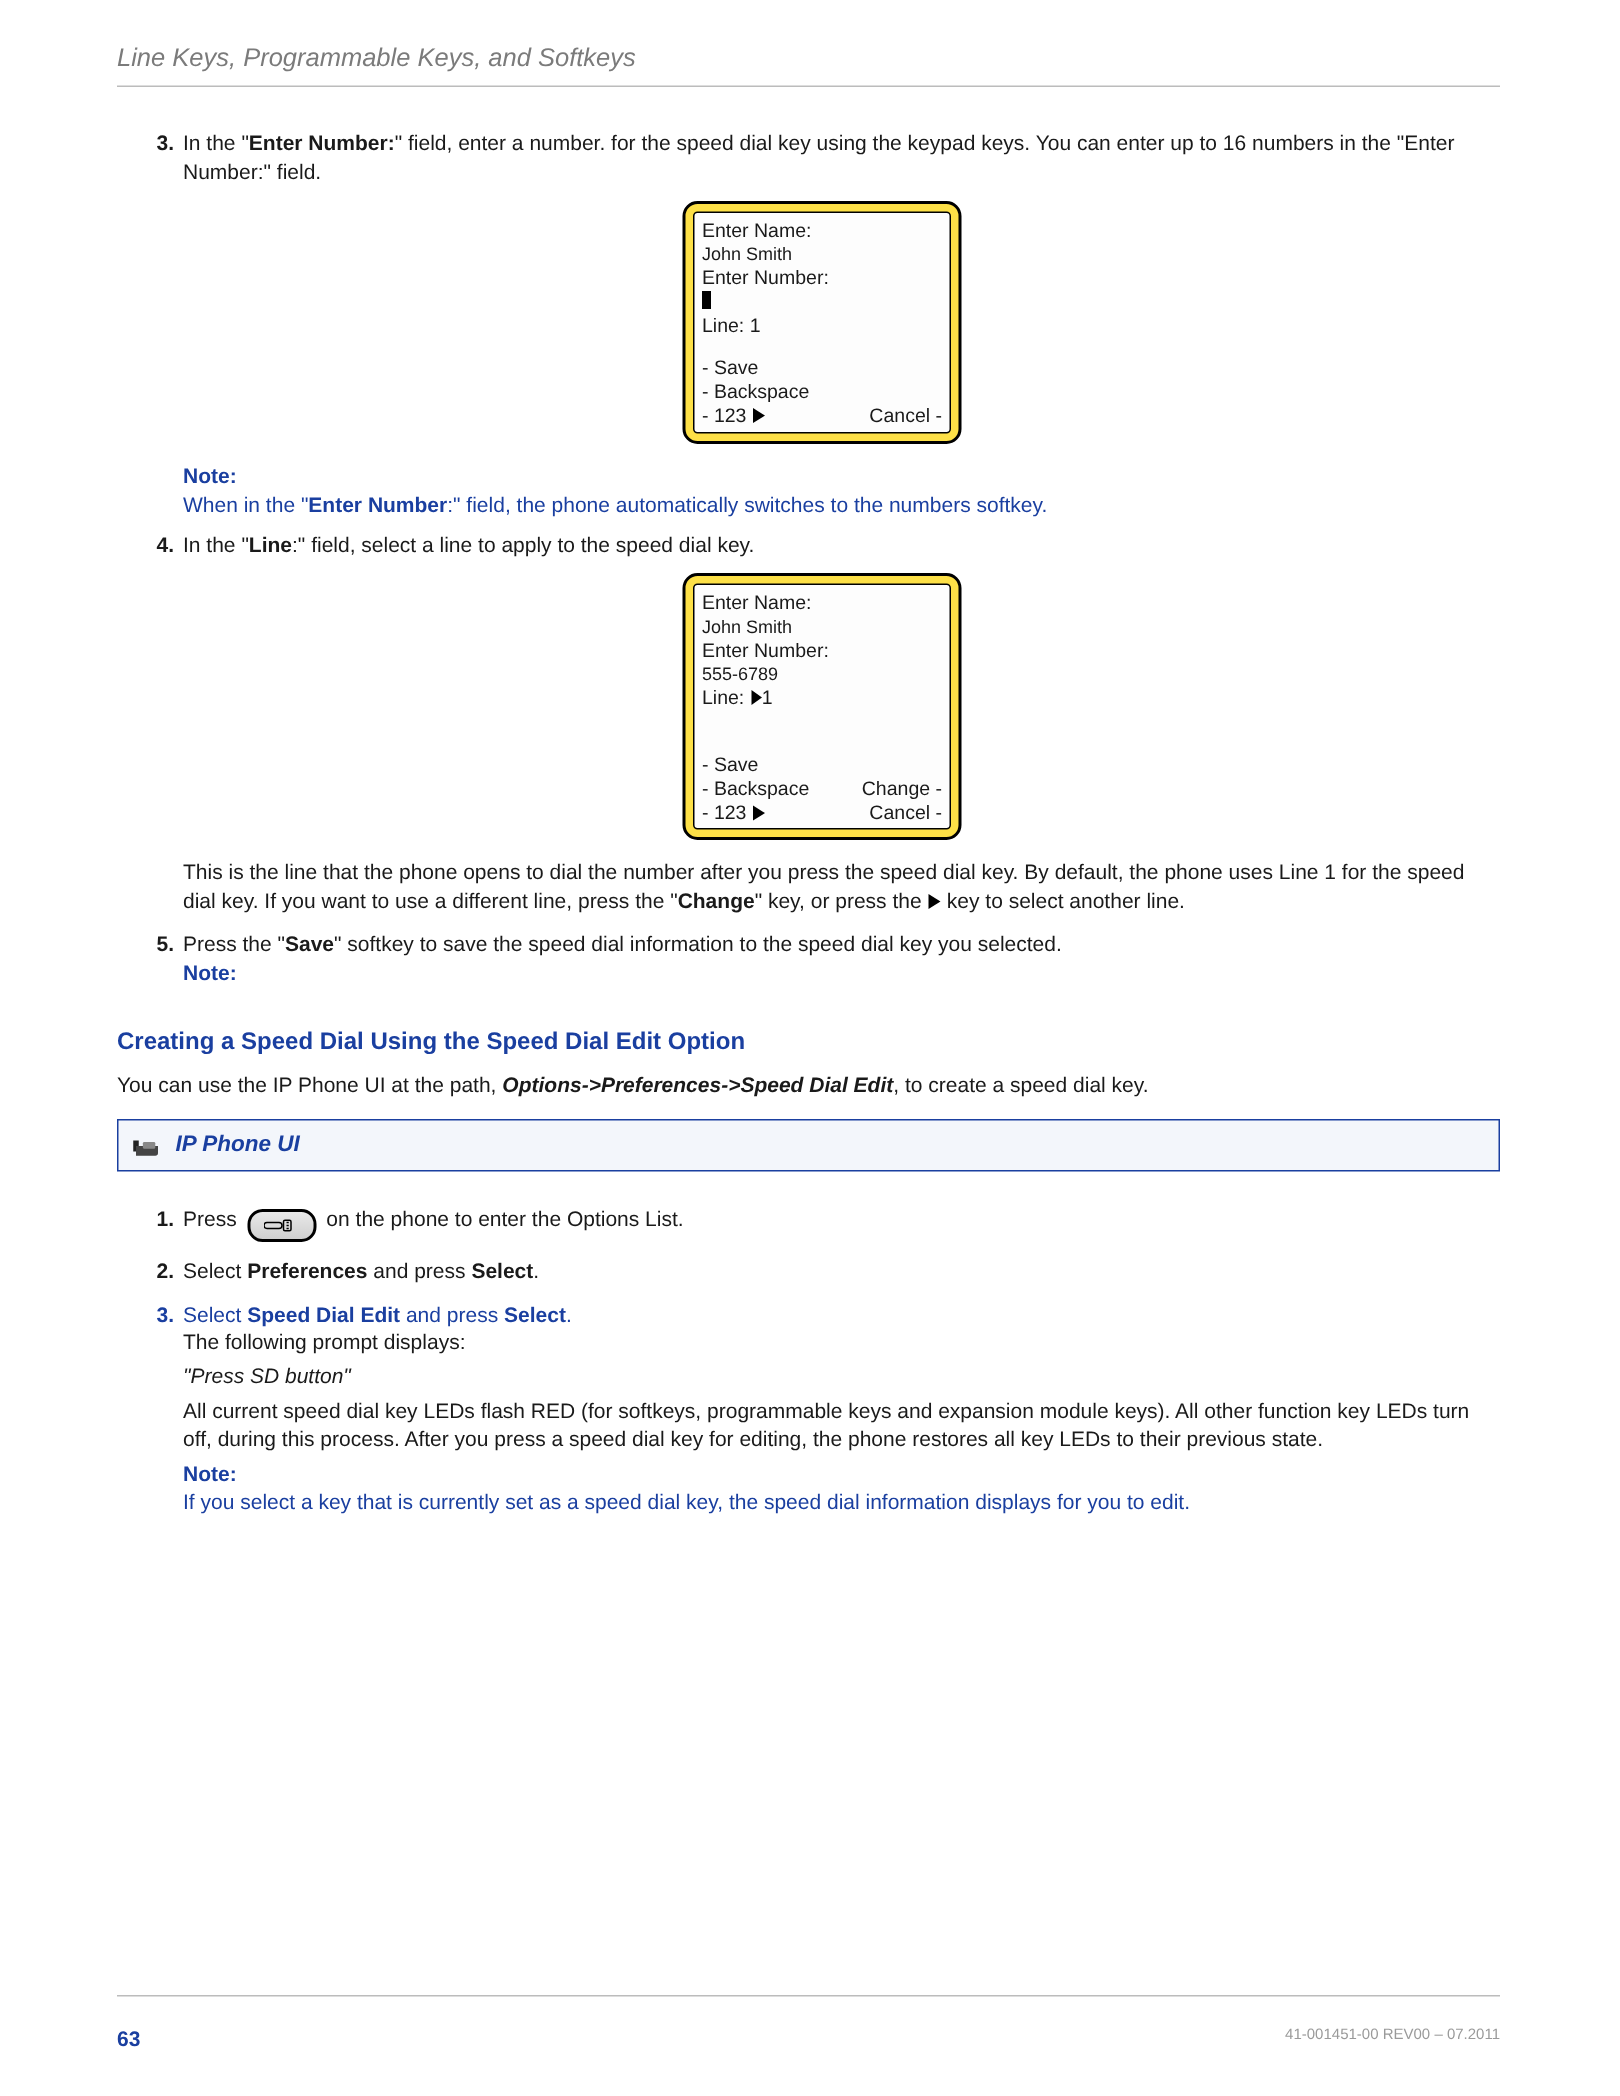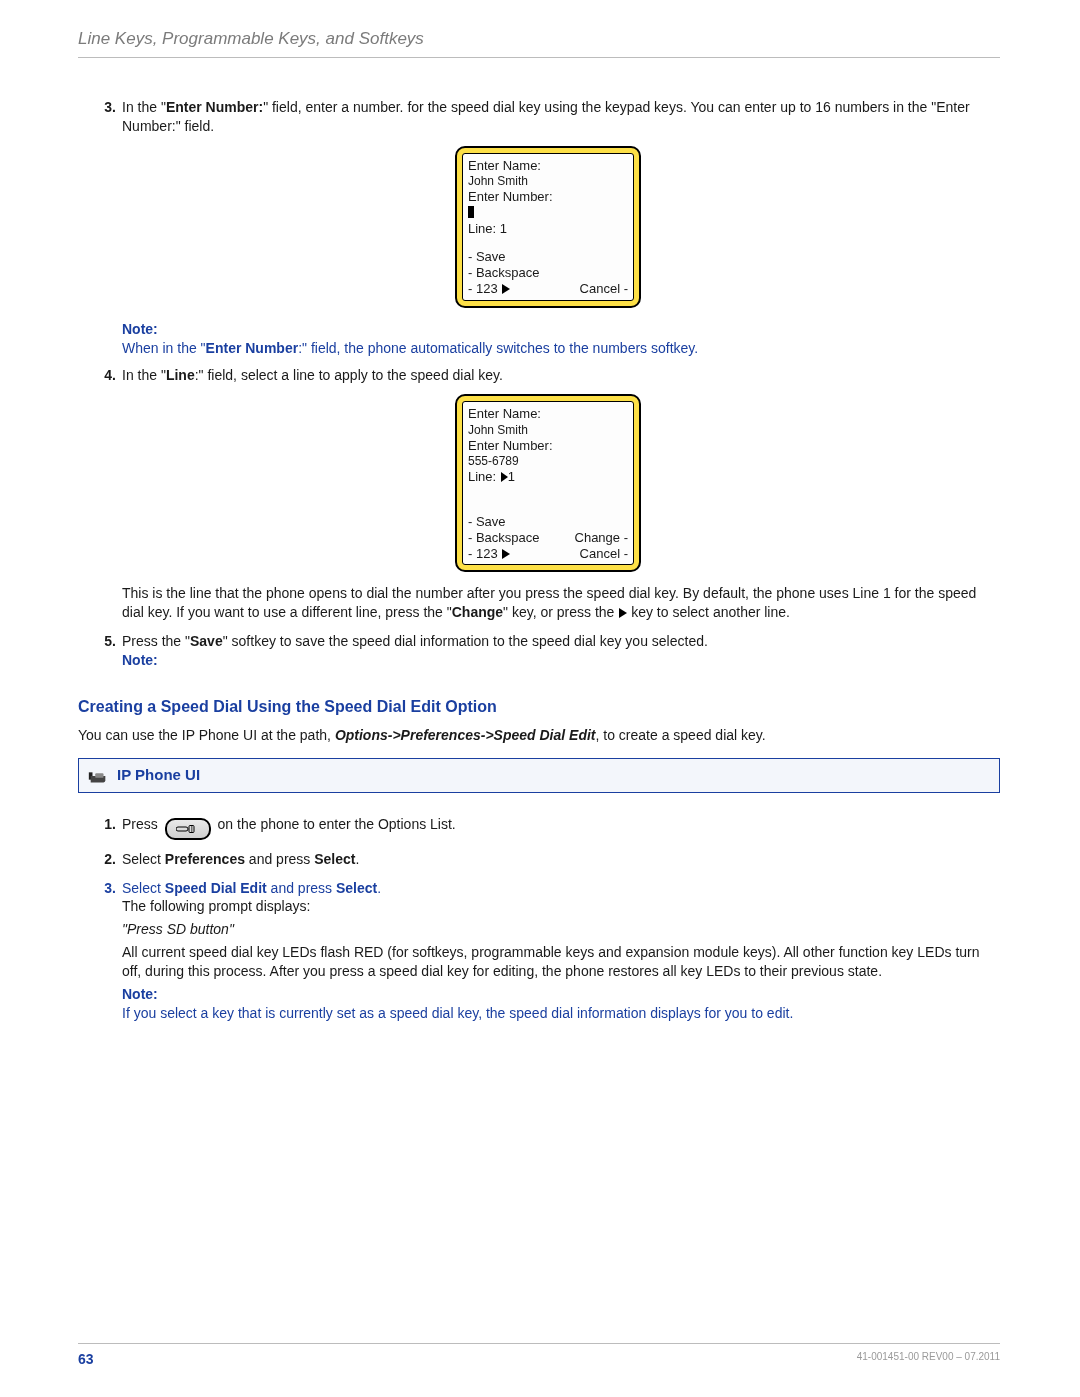--- a/index.html
+++ b/index.html
@@ -15,21 +15,21 @@
     min-height: 1397px;
     box-sizing: border-box;
     padding: 28px 80px 30px 78px;
     position: relative;
   }
   .heading-line {
     display: flex;
     align-items: baseline;
     border-bottom: 1px solid #bcbcbc;
     padding-bottom: 6px;
-    margin-bottom: 40px;
+    margin-bottom: 28px;
   }
   .chapter-title {
     font-style: italic;
     color: #7b7b7b;
     font-size: 17px;
     font-weight: 400;
   }
   .content-col {
     margin-left: 18px;
   }
@@ -126,20 +126,21 @@
     background: #f3f6fb;
     display: flex;
     align-items: center;
     padding: 6px 8px;
     margin: 14px 0 22px 0;
     margin-left: -18px;
   }
   .ui-box-label {
     color: #1a3fa0;
     font-weight: 700;
+    font-style: italic;
     font-size: 15px;
     margin-left: 8px;
   }
   .phone-icon-svg { width: 22px; height: 18px; }
   .options-btn {
     display: inline-flex;
     align-items: center;
     justify-content: center;
     border: 2px solid #000;
     border-radius: 10px;
@@ -151,21 +152,21 @@
   }
   .options-btn svg { width: 24px; height: 10px; }
   .footer {
     position: absolute;
     bottom: 28px;
     left: 78px;
     right: 80px;
     display: flex;
     justify-content: space-between;
     border-top: 1px solid #bcbcbc;
-    padding-top: 6px;
+    padding-top: 19px;
   }
   .footer-left { color: #1a3fa0; font-weight: 700; font-size: 14px; }
   .footer-right { color: #9a9a9a; font-size: 10px; }
   b { font-weight: 700; }
 </style>
 </head>
 <body>
 
 <div class="page">
 

